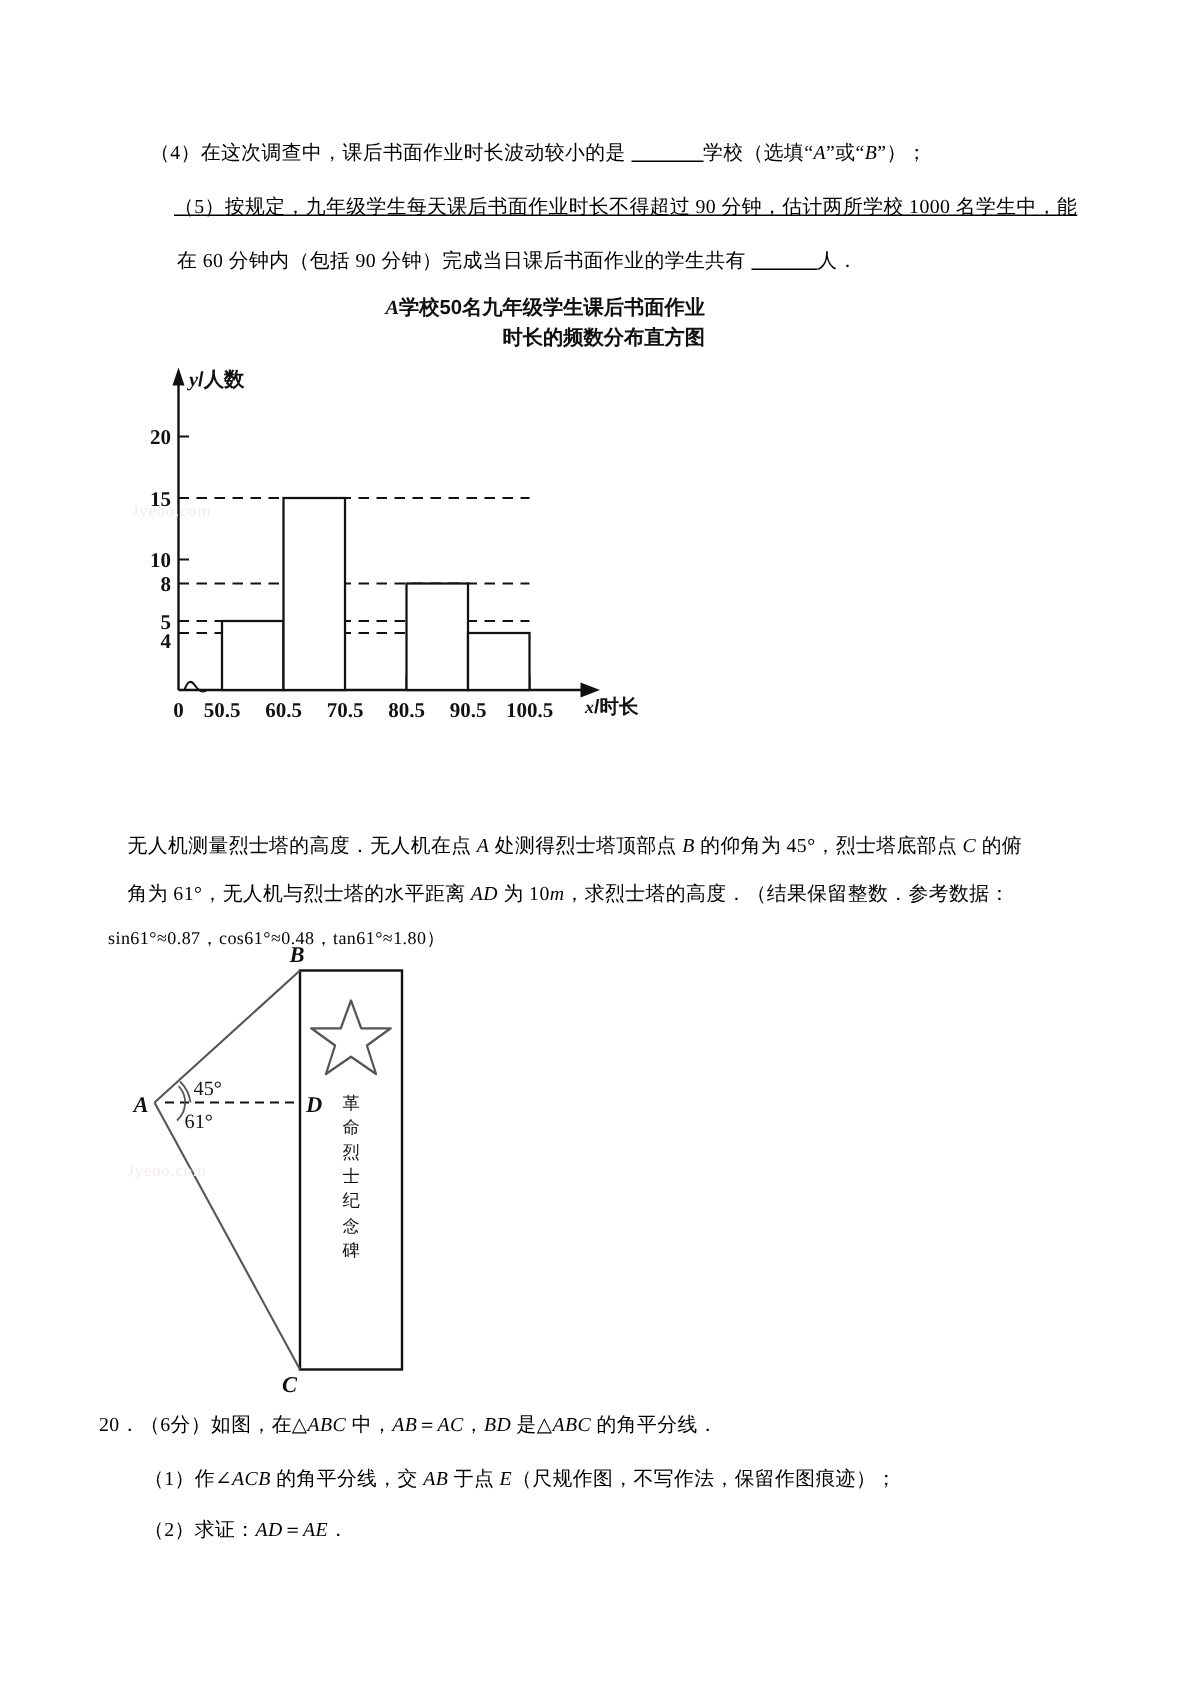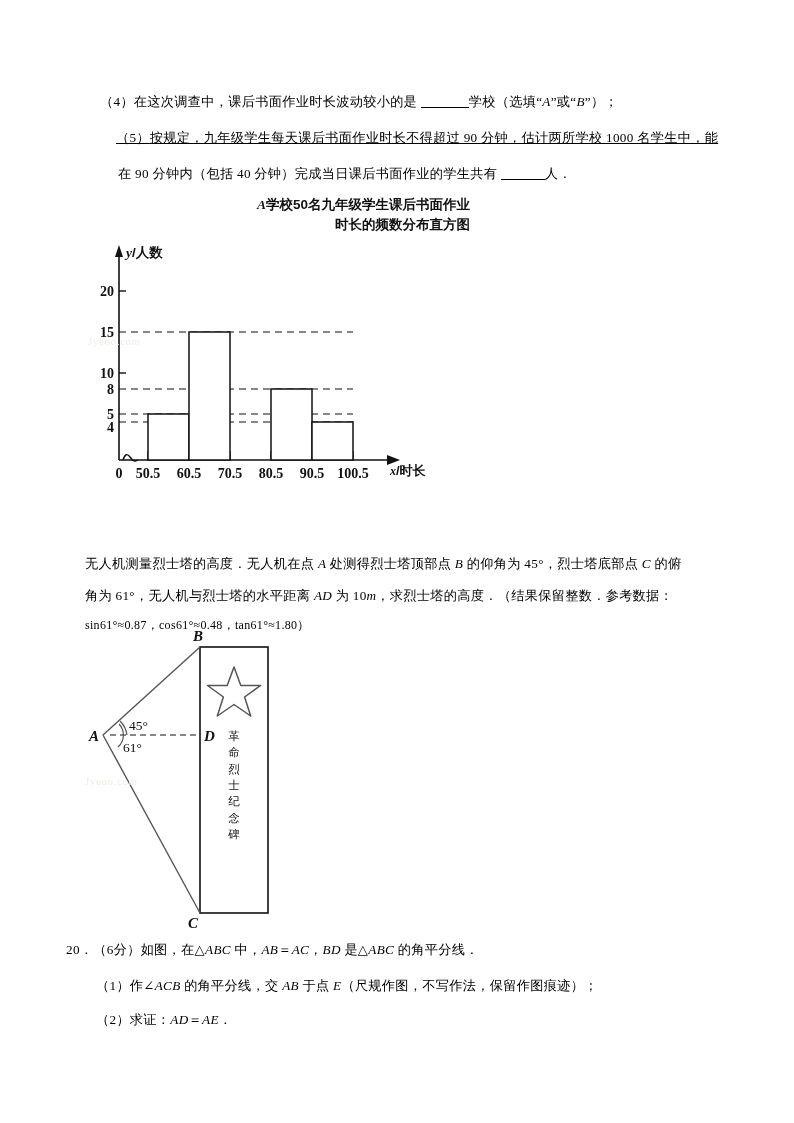--- a/index.html
+++ b/index.html
@@ -78,21 +78,21 @@
 
   <div class="qline" style="left:100px; top:92px;">
     <span>（4）在这次调查中，课后书面作业时长波动较小的是</span>
     <span class="blank"></span><span>学校（选填“<span class="ital">A</span>”或“<span class="ital">B</span>”）；</span>
   </div>
 
   <div class="qline" style="left:116px; top:128px;text-decoration:underline;">
     <span>（5）按规定，九年级学生每天课后书面作业时长不得超过 90 分钟，估计两所学校 1000 名学生中，能</span>
   </div>
   <div class="qline" style="left:118px; top:164px;">
-    <span>在 90 分钟内（包括 40 分钟）完成当日课后书面作业的学生共有</span>
+    <span>在 60 分钟内（包括 90 分钟）完成当日课后书面作业的学生共有</span>
     <span class="blank blank-sm"></span><span>人．</span>
   </div>
 
   <div class="chart">
     <div class="chart-title">
       <div><span class="lt">A</span>学校50名九年级学生课后书面作业</div>
       <div>时长的频数分布直方图</div>
     </div>
 
     <svg width="380" height="290" viewBox="0 0 380 290">
@@ -153,21 +153,21 @@
 
     <div class="wm" style="left:-2px; top:140px;">Jyeoo.com</div>
   </div>
 
   <div class="qline" style="left:85px; top:554px;">
     <span>无人机测量烈士塔的高度．无人机在点 <span class="ital">A</span> 处测得烈士塔顶部点 <span class="ital">B</span> 的仰角为 45°，烈士塔底部点 <span class="ital">C</span> 的俯</span>
   </div>
   <div class="qline" style="left:85px; top:586px;">
     <span>角为 61°，无人机与烈士塔的水平距离 <span class="ital">AD</span> 为 10<span class="ital">m</span>，求烈士塔的高度．（结果保留整数．参考数据：</span>
   </div>
-  <div class="qline" style="left:85px; top:616px; font-size:12px;text-align:right;">
+  <div class="qline" style="left:72px; top:616px; font-size:12px;text-align:right;">
     <span>sin61°≈0.87，cos61°≈0.48，tan61°≈1.80）</span>
   </div>
 
   <div class="diagram">
     <svg width="230" height="312" viewBox="0 0 230 312">
 
       <rect x="120" y="22" width="68" height="266" fill="#ffffff" stroke="#111" stroke-width="1.6"></rect>
 
       <line x1="23" y1="110" x2="120" y2="22" stroke="#555" stroke-width="1.4"></line>
       <line x1="23" y1="110" x2="120" y2="288" stroke="#555" stroke-width="1.4"></line>

